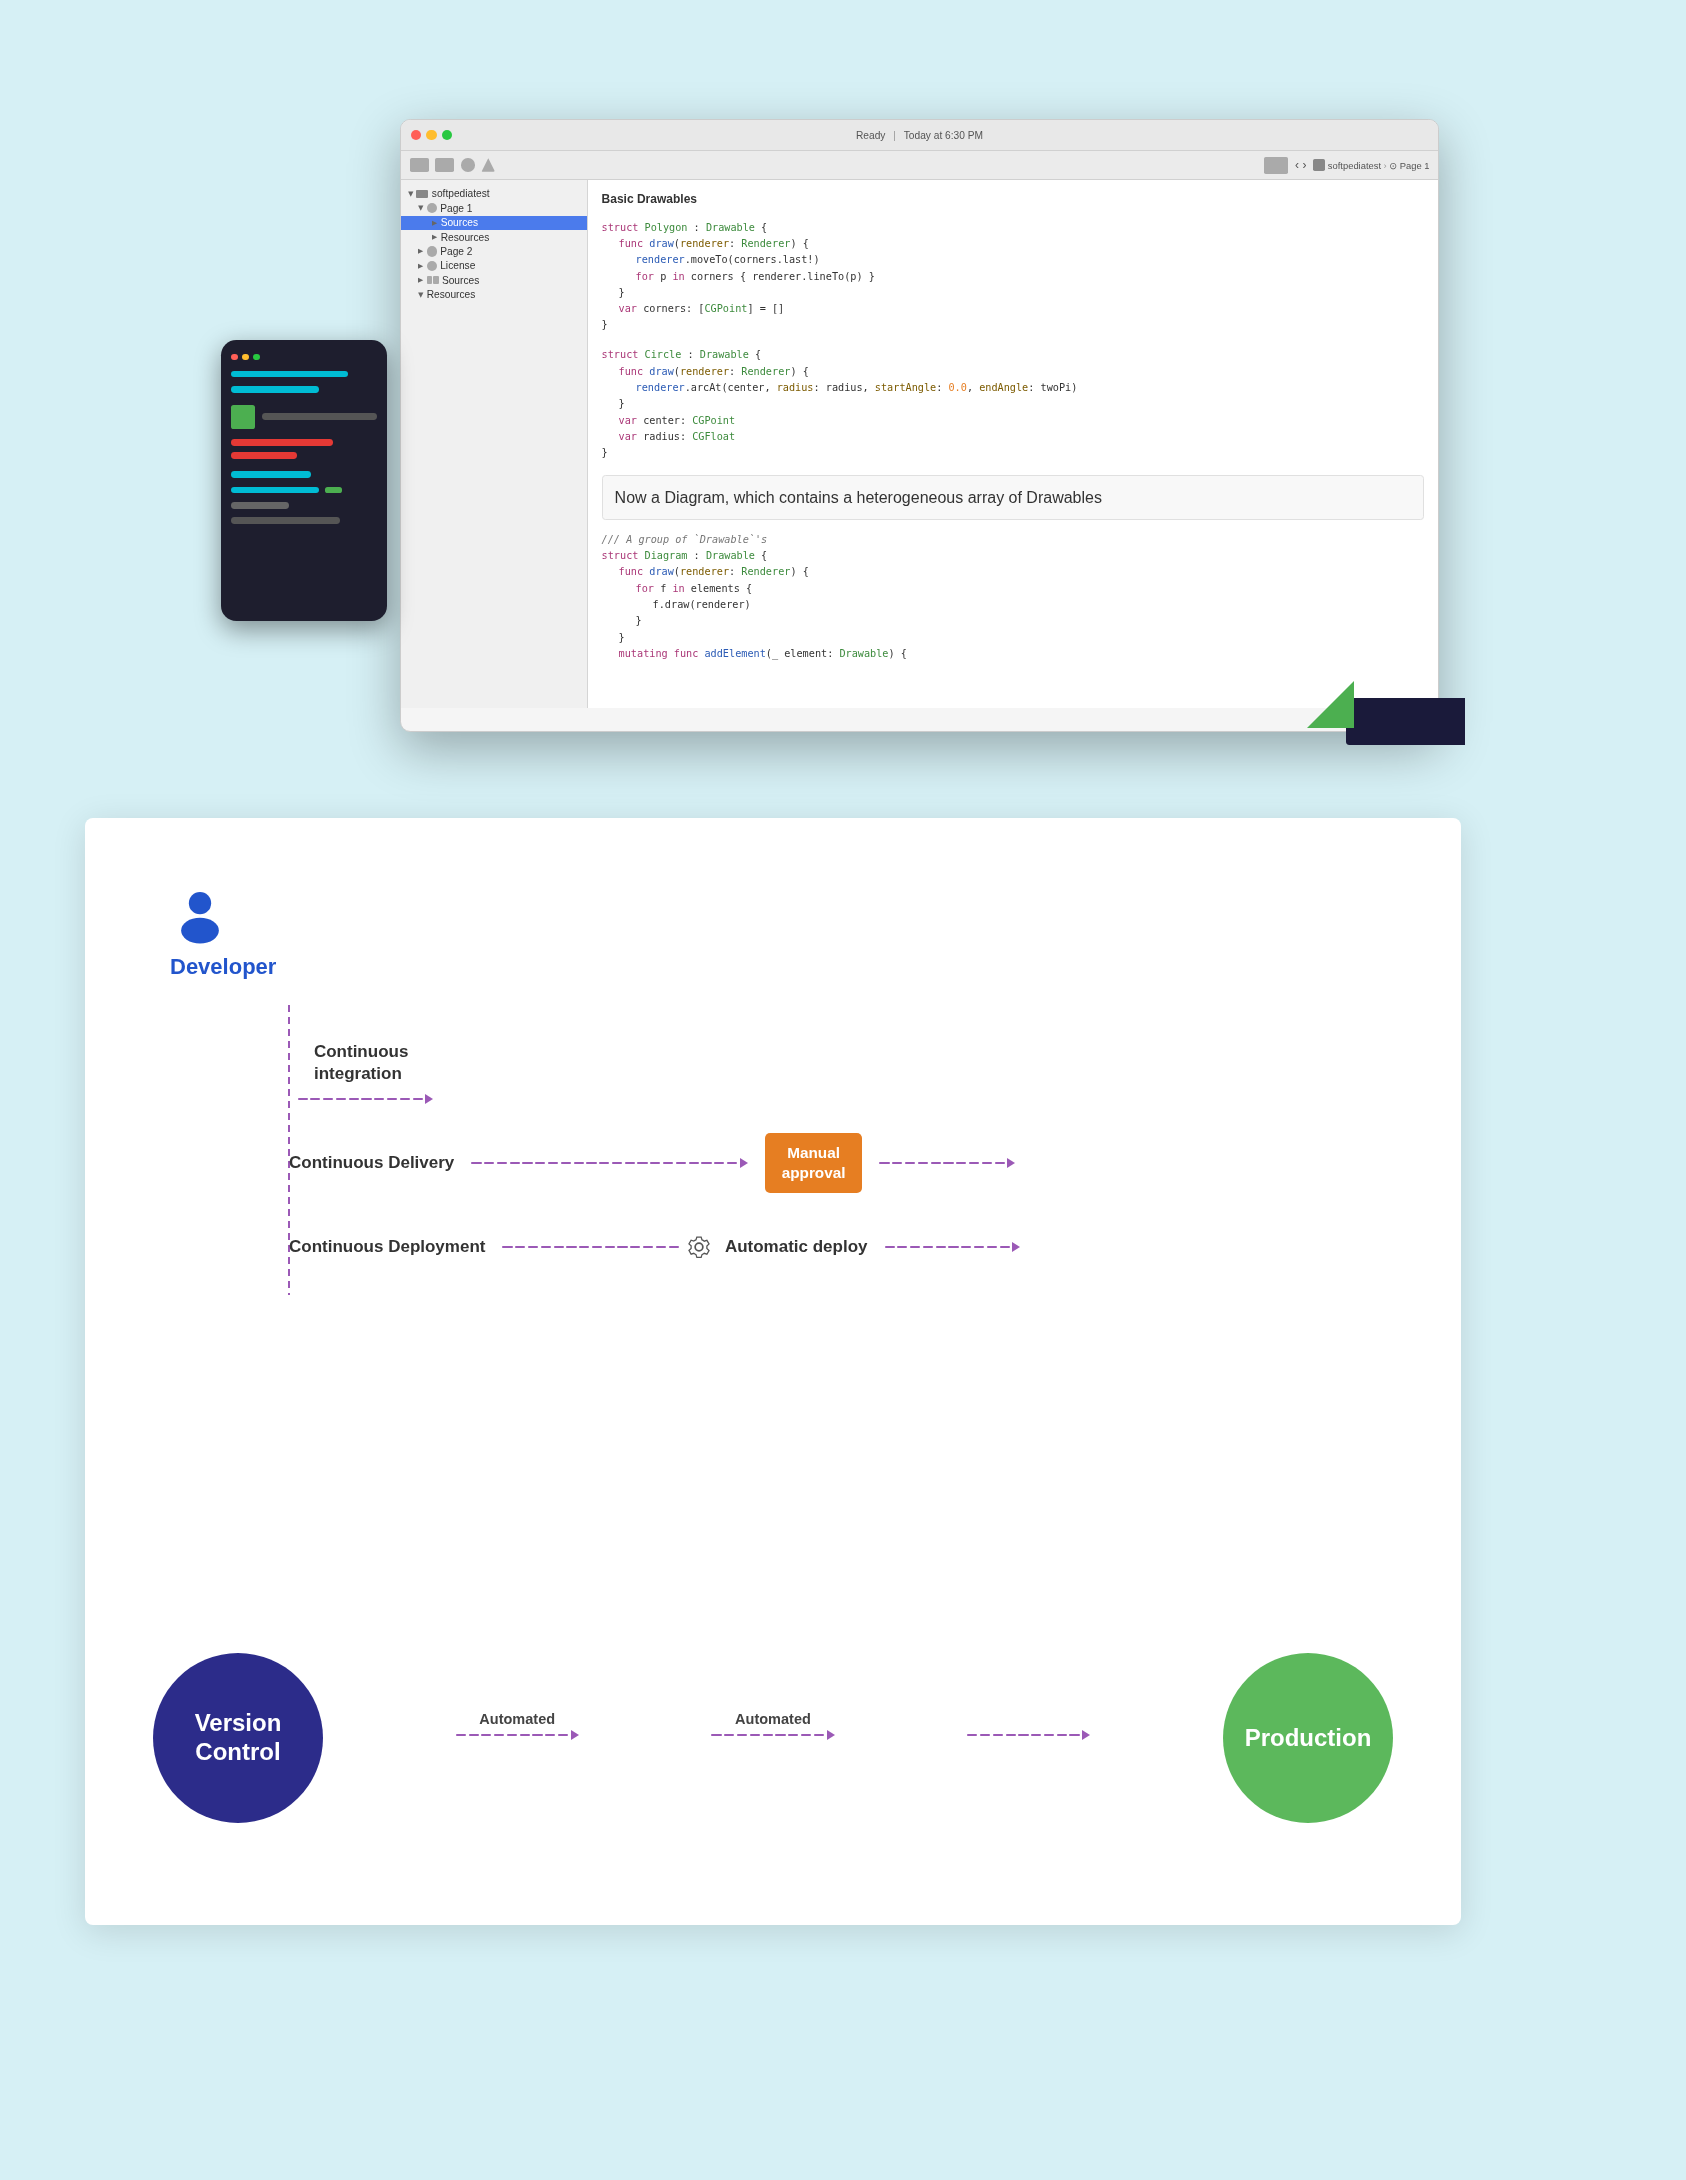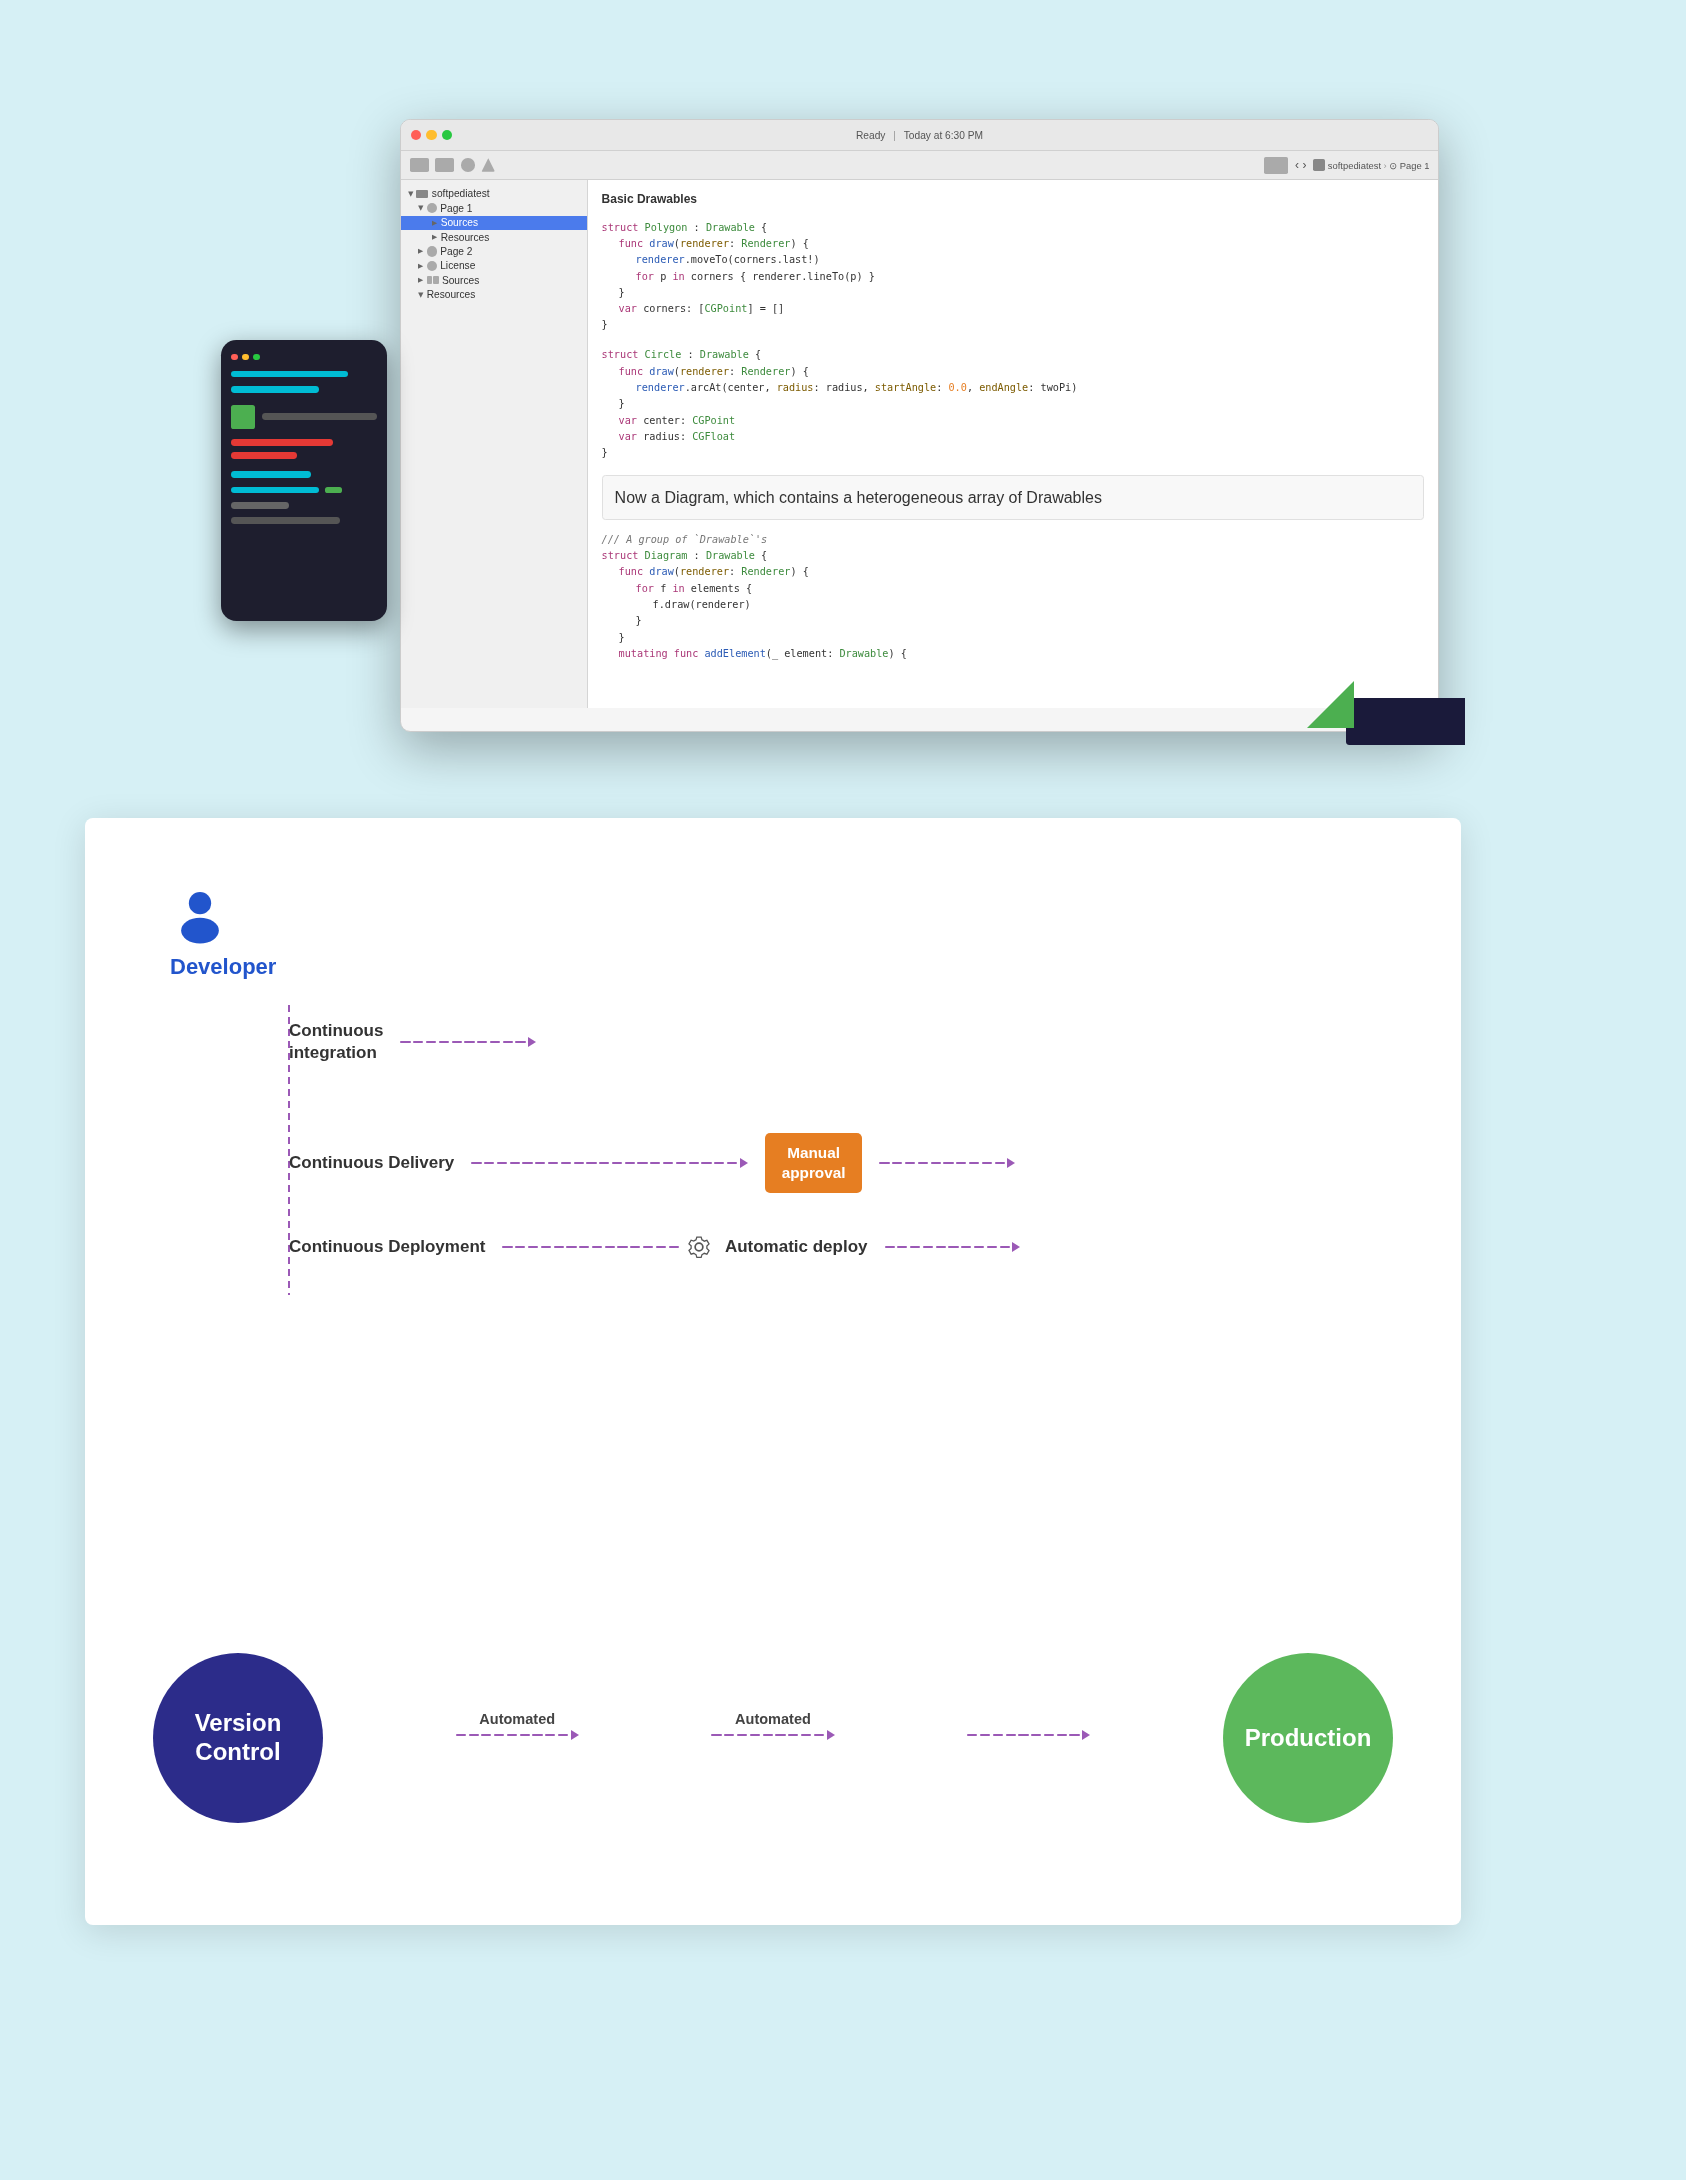--- a/index.html
+++ b/index.html
@@ -529,21 +529,21 @@
     </svg>
     <div class="dev-label">Developer</div>
   </div>
 
   <div class="diagram-area">
 
     <div class="v-dashed-line"></div>
 
     <div class="lines-section">
 
-      <div class="flow-line" style="top:15px;">
+      <div class="flow-line" style="top:36px;flex-direction:column;">
         <div class="flow-line-label">
           <div style="white-space:pre;font-size:17px;font-weight:700;color:#333;line-height:1.3;">Continuous
 integration</div>
         </div>
         <div style="display:flex;align-items:center;gap:2.6px;margin-left:8.5px;">
           <div class="dash"></div>
             <div class="dash"></div>
             <div class="dash"></div>
             <div class="dash"></div>
           <div class="dash"></div>

